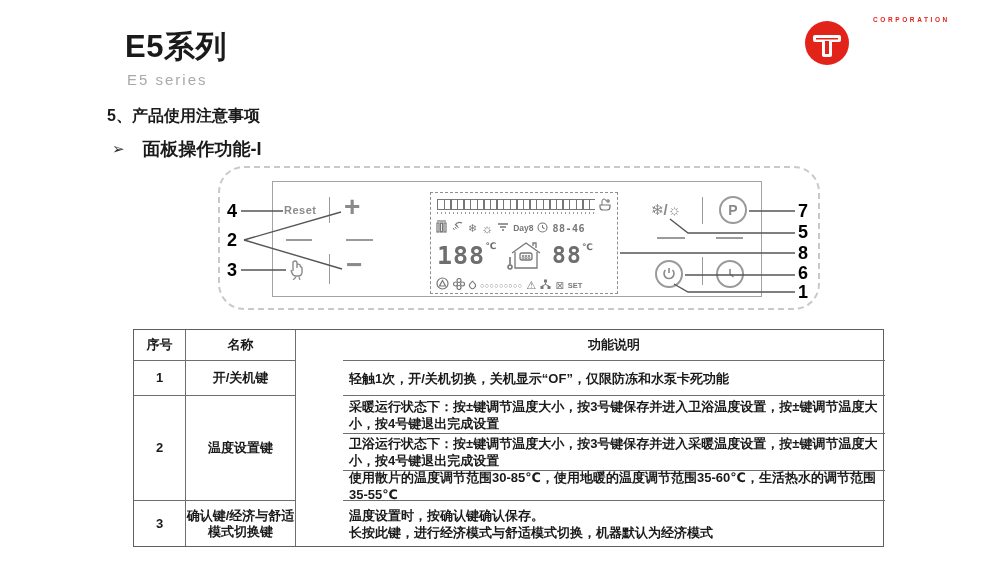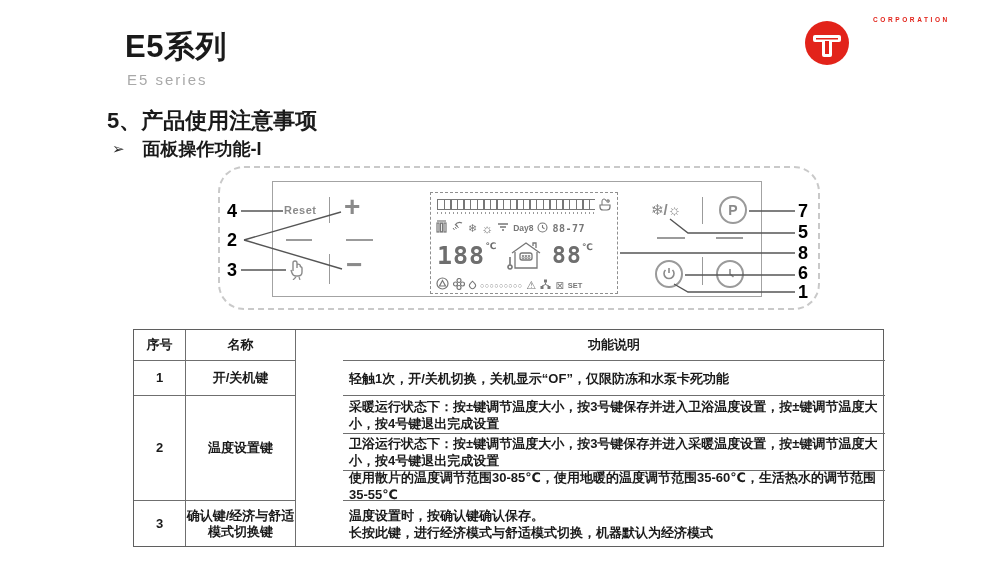--- a/index.html
+++ b/index.html
@@ -2,21 +2,21 @@
 <html><head>
 <meta charset="utf-8">
 <style>
   * { margin:0; padding:0; box-sizing:border-box; }
   html,body { width:1000px; height:562px; background:#ffffff; font-family:"Liberation Sans","DejaVu Sans",sans-serif; color:#1a1a1a; }
   .slide { position:relative; width:1000px; height:562px; background:#fff; overflow:hidden; }
 
   
   .title { position:absolute; left:125px; top:26px; font-size:31px; font-weight:bold; letter-spacing:0.5px;text-align:right; }
   .subtitle { position:absolute; left:127px; top:71px; font-size:15px; color:#a9a9a9; letter-spacing:2px; }
-  .section-heading { position:absolute; left:107px; top:106px; font-size:22px; font-weight:bold; }
+  .section-heading { position:absolute; left:107px; top:106px; font-size:16px; font-weight:bold; }
   .bullet-row { position:absolute; left:112px; top:137px; display:flex; align-items:center; }
   .bullet-marker { font-size:15px; color:#2a2a2a; margin-right:18px; }
   .bullet-text { font-size:18px; font-weight:bold; }
 
   
   .logo { position:absolute; left:803px; top:16px; width:180px; height:52px; }
   .logo-emblem { position:absolute; left:0; top:3px; }
   .logo-text { position:absolute; left:56px; top:0; }
   .logo-corp { font-size:6.5px; color:#e2231a; letter-spacing:2.6px; font-weight:bold; margin-left:14px; }
   .logo-brand { font-size:34px; font-weight:bold; color:#e2231a; letter-spacing:-1px; line-height:1.0; position:relative; }
@@ -157,21 +157,21 @@
           <path d="M1 1 h10 M3 4 h6 M5 7 h2"></path>
         </svg>
       </span>
       <span class="day-label">Day8</span>
       <span>
         <svg width="11" height="11" viewBox="0 0 11 11" fill="none" stroke="#777" stroke-width="1.1">
           <circle cx="5.5" cy="5.5" r="4.5"></circle>
             <path d="M5.5 3 v2.5 l2 1.2"></path>
         </svg>
       </span>
-      <span class="time-digits">88-77</span>
+      <span class="time-digits">88-46</span>
     </div>
     <div class="lcd-main">
       <span>
         <span class="seg-digits">188</span><span class="seg-unit">℃</span>
       </span>
       <span style="position:relative;top:2px;">
         <svg width="40" height="32" viewBox="0 0 40 32" fill="none" stroke="#777" stroke-width="1.3">
           <path d="M8 14 L22 4 L36 14"></path>
           <path d="M11 13 V29 H33 V13"></path>
           <path d="M29 7 V4 h3 v5"></path>

